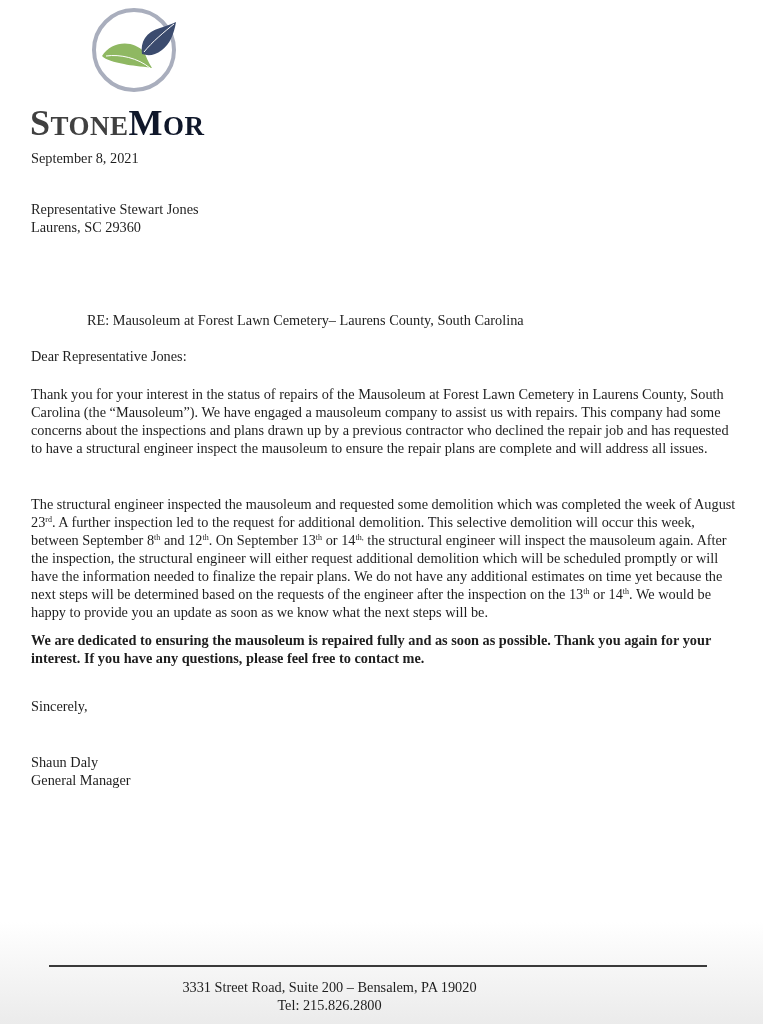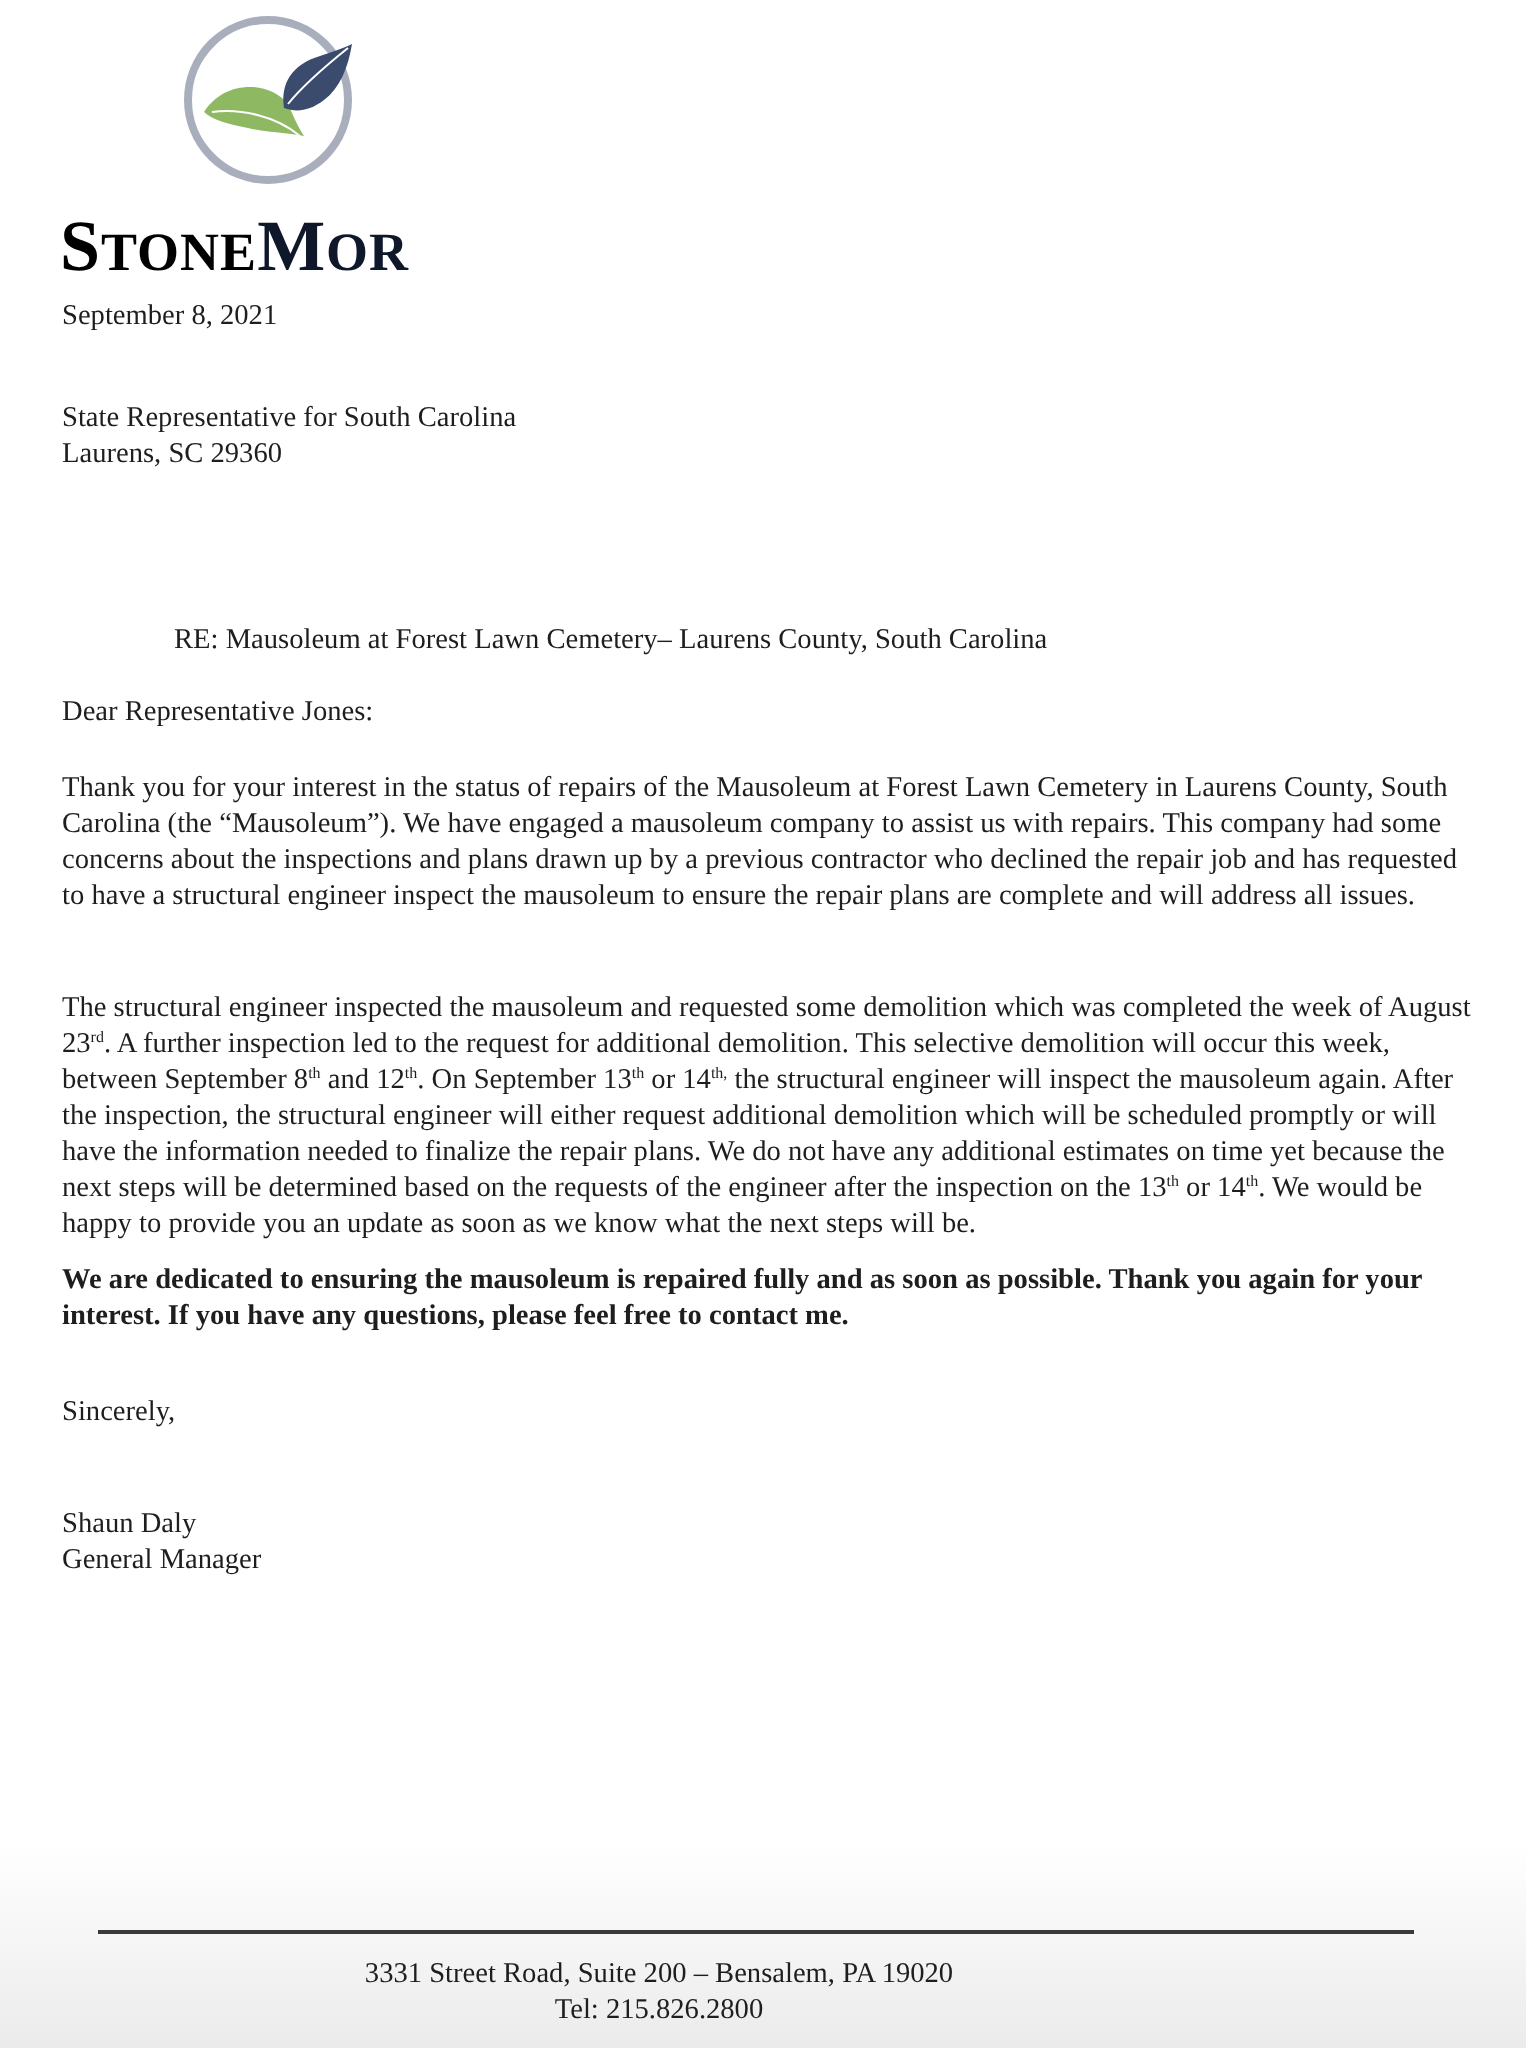--- a/index.html
+++ b/index.html
@@ -11,21 +11,21 @@
       position: relative;
     }
     .logo { position: absolute; left: 28px; top: 6px; width: 212px; height: 132px; }
     .logo svg { position: absolute; left: 60px; top: 0; }
     .logo-word {
       position: absolute; left: 2px; top: 96px;
       font-family: "Liberation Serif", "DejaVu Serif", serif;
       font-size: 34px; letter-spacing: 0.5px; font-weight: bold;
       white-space: nowrap;
     }
-    .logo-word .stone { color: #000000; }
+    .logo-word .stone { color: #404040; }
     .logo-word .mor { color: #0f172a; }
     .logo-word .big { font-size: 36px; }
     .logo-word .small { font-size: 27px; }
     .text { position: absolute; left: 31px; font-size: 14.3px; line-height: 18px; }
     .date { top: 149px; }
     .address { top: 200px; }
     .re { top: 311px; left: 87px; }
     .salutation { top: 347px; }
     .para { width: 705px; }
     .p1 { top: 385px; }
@@ -51,21 +51,21 @@
     <path d="M56 46 C 64 36, 76 26, 86 18" fill="none" stroke="#ffffff" stroke-width="1"></path>
   </svg>
   <div class="logo-word">
     <span class="stone"><span class="big">S</span><span class="small">TONE</span></span><span class="mor"><span class="big">M</span><span class="small">OR</span></span>
   </div>
 </div>
 
 <div class="text date">September 8, 2021</div>
 
 <div class="text address">
-  <div>State Representative for South Carolina</div>
+  <div>Representative Stewart Jones</div>
   <div>Laurens, SC 29360</div>
 </div>
 
 <div class="text re">RE: Mausoleum at Forest Lawn Cemetery– Laurens County, South Carolina</div>
 
 <div class="text salutation">Dear Representative Jones:</div>
 
 <div class="text para p1">Thank you for your interest in the status of repairs of the Mausoleum at Forest Lawn Cemetery in Laurens County, South Carolina (the “Mausoleum”). We have engaged a mausoleum company to assist us with repairs. This company had some concerns about the inspections and plans drawn up by a previous contractor who declined the repair job and has requested to have a structural engineer inspect the mausoleum to ensure the repair plans are complete and will address all issues.</div>
 
 <div class="text para p2"><span>The structural engineer inspected the mausoleum and requested some demolition which was completed the week of August 23</span><sup>rd</sup><span>. A further inspection led to the request for additional demolition. This selective demolition will occur this week, between September 8</span><sup>th</sup><span> and 12</span><sup>th</sup><span>. On September 13</span><sup>th</sup><span> or 14</span><sup>th,</sup><span> the structural engineer will inspect the mausoleum again. After the inspection, the structural engineer will either request additional demolition which will be scheduled promptly or will have the information needed to finalize the repair plans. We do not have any additional estimates on time yet because the next steps will be determined based on the requests of the engineer after the inspection on the 13</span><sup>th</sup><span> or 14</span><sup>th</sup><span>. We would be happy to provide you an update as soon as we know what the next steps will be.</span></div>

